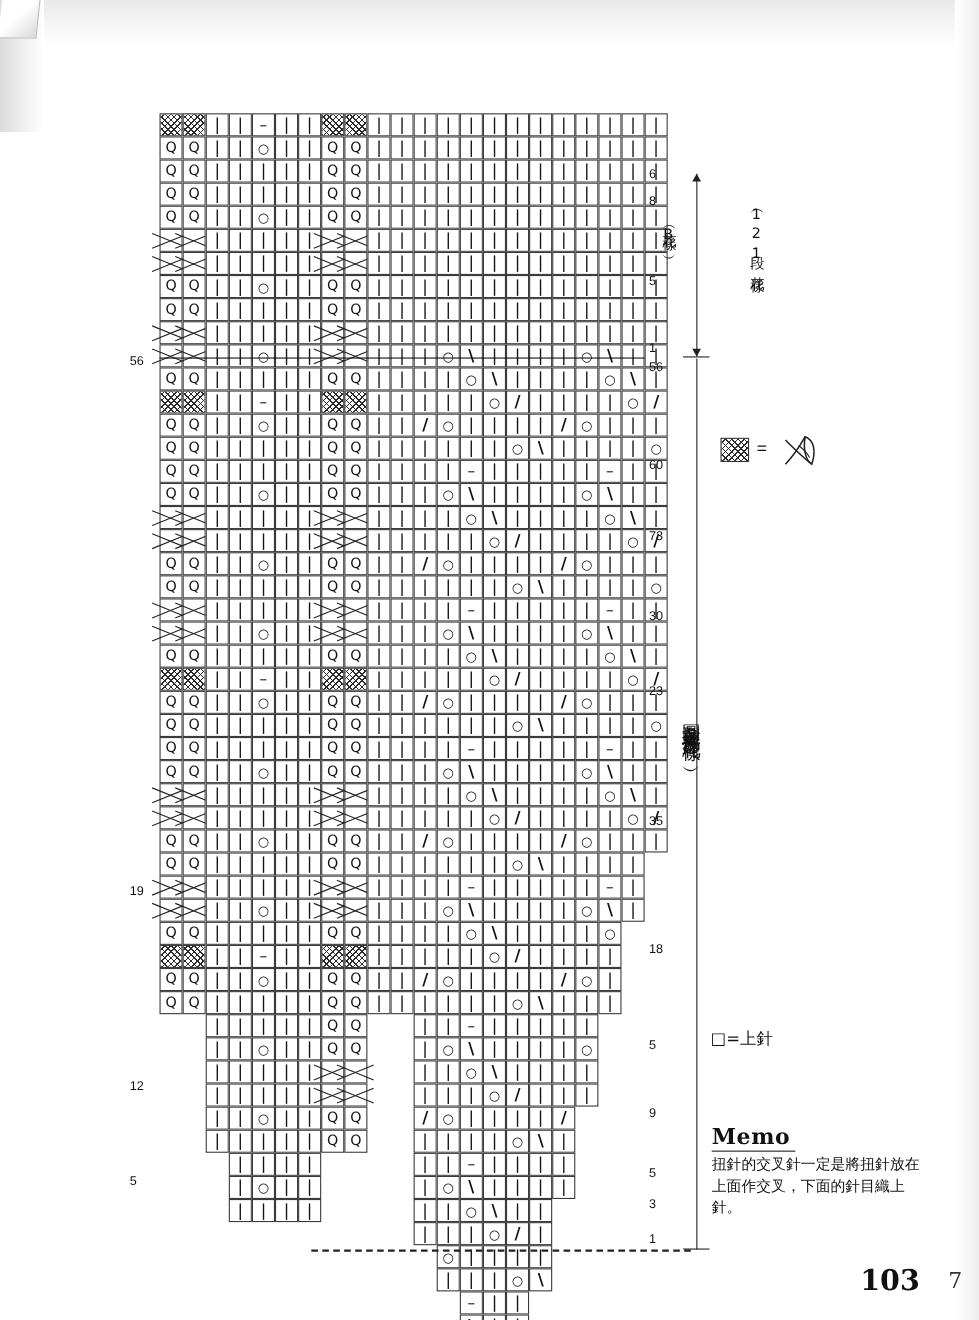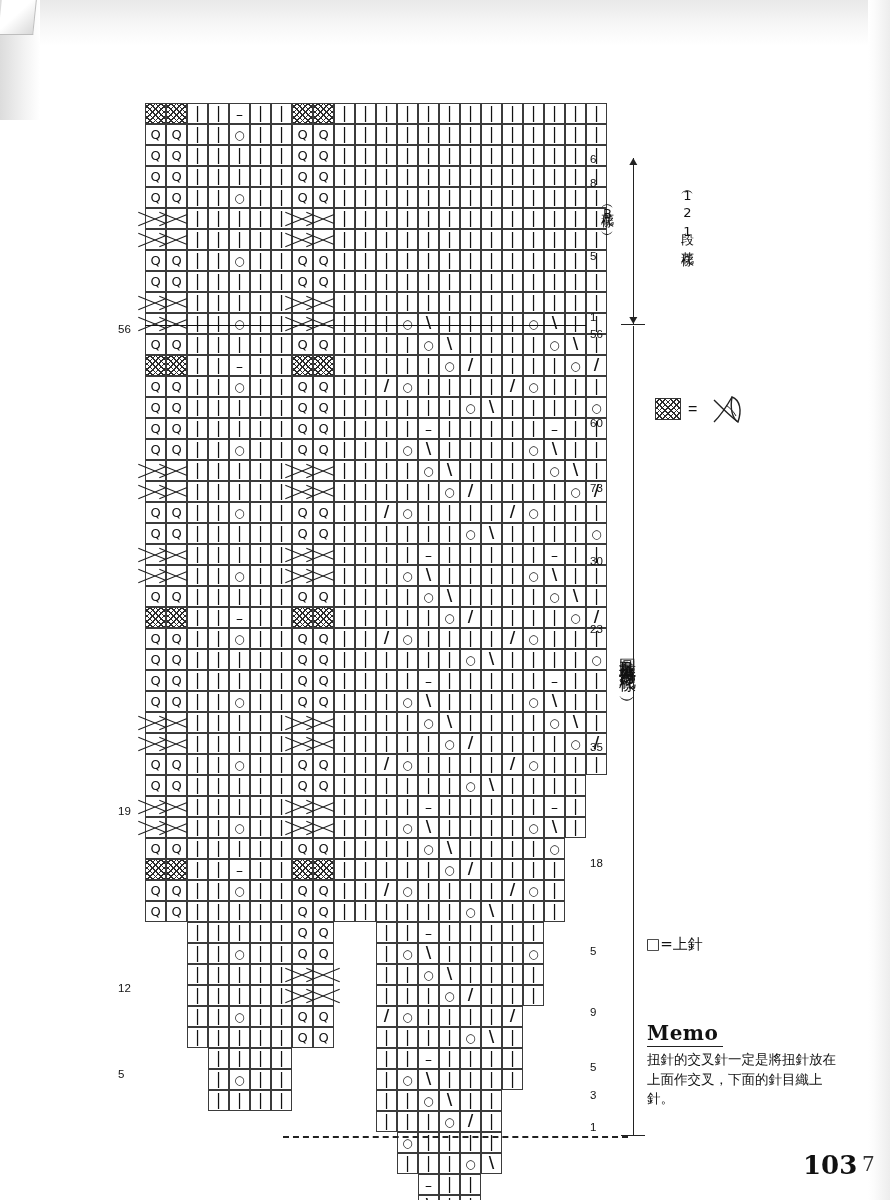--- a/index.html
+++ b/index.html
@@ -1169,21 +1169,21 @@
   <path d="M24 5 C32 8, 34 18, 30 30 C24 26, 22 16, 24 5 Z" stroke="#222" fill="none" stroke-width="1.4"></path>
   <path d="M18 13 C22 16, 26 20, 28 24" stroke="#222" fill="none" stroke-width="1"></path>
 </svg>
 
 <div class="legend-purl-text" style="left:646px;top:935px;">□=上針</div>
 
 <div class="memo-title" style="left:647px;top:1021px;">Memo</div>
 <div class="memo-underline" style="left:647px;top:1046px;width:76px;"></div>
 <div class="memo-body" style="left:647px;top:1050px;">扭針的交叉針一定是將扭針放在上面作交叉，下面的針目織上針。</div>
 
-<div class="page-num" style="left:803px;top:1150px;">103</div>
+<div class="page-num" style="left:782px;top:1150px;">103</div>
 <div class="page-mark" style="left:862px;top:1152px;">7</div>
 
 <div class="rownum" style="left: 590px; top: 153px;">6</div>
 <div class="rownum" style="left: 590px; top: 177px;">8</div>
 <div class="rownum" style="left: 590px; top: 250px;">5</div>
 <div class="rownum" style="left: 590px; top: 311px;">1</div>
 <div class="rownum" style="left: 590px; top: 328px;">56</div>
 <div class="rownum" style="left: 590px; top: 417px;">60</div>
 <div class="rownum" style="left: 590px; top: 482px;">73</div>
 <div class="rownum" style="left: 590px; top: 555px;">30</div>

